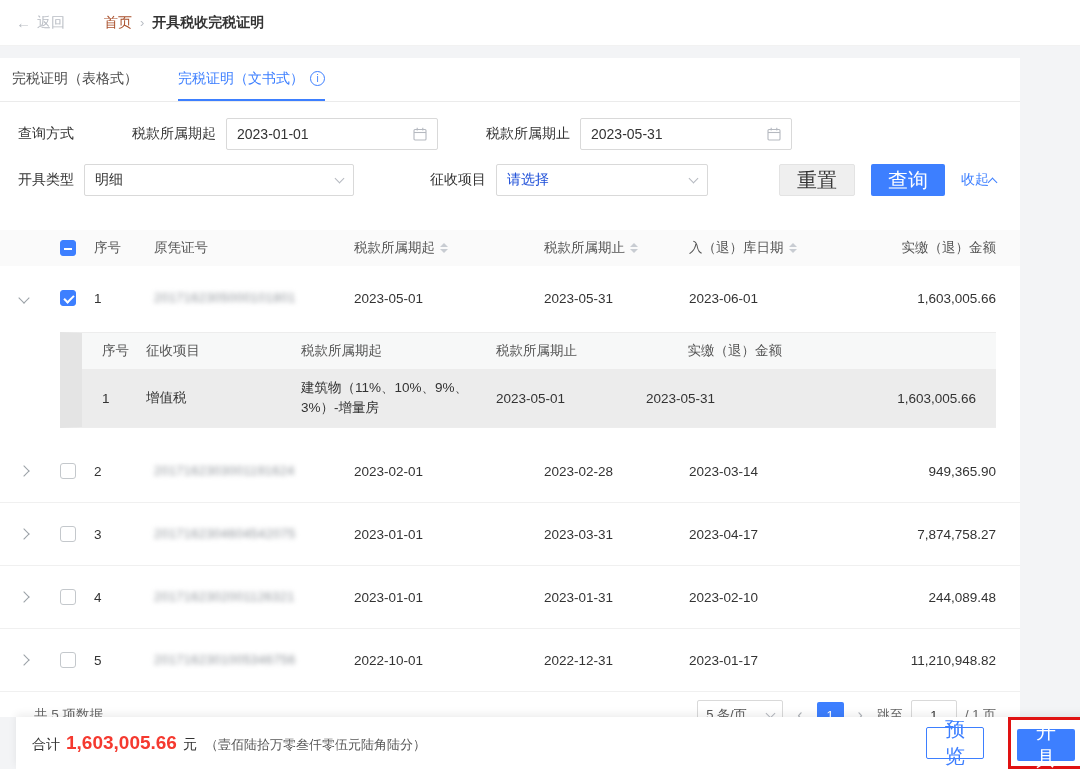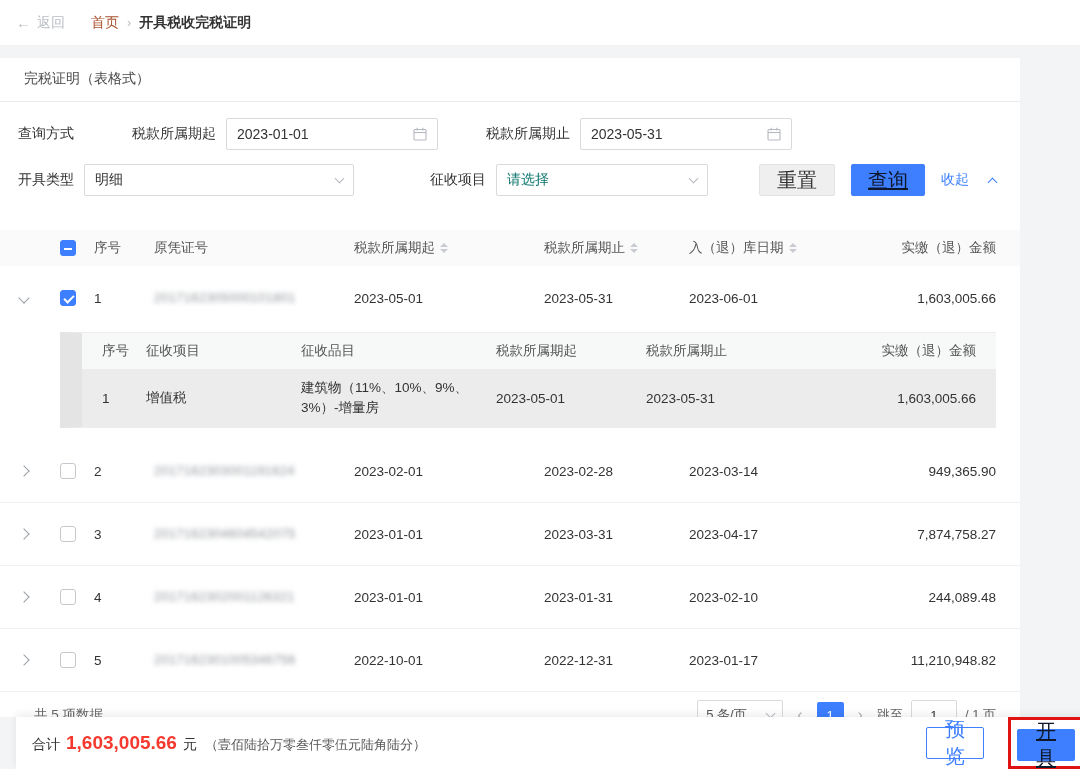--- a/index.html
+++ b/index.html
@@ -8,55 +8,55 @@
     background:#f3f4f6;
     font-family:"Liberation Sans", sans-serif;
     color:#333;
     position:relative;
     font-size:14px;
   }
   
   .topbar { background:#fff; height:46px; display:flex; align-items:center; padding:0 16px; border-bottom:1px solid #f2f2f2; }
   .back { color:#b9bdc4; display:flex; align-items:center; gap:6px; font-size:14px; cursor:default; }
   .back-arrow::before { content:"←"; font-size:15px; color:#b9bdc4; }
-  .crumbs { display:flex; align-items:center; gap:8px; margin-left:26px; font-size:14px; }
+  .crumbs { display:flex; align-items:center; gap:8px; margin-left:39px; font-size:14px; }
   .crumb-home { color:#a9502c; }
   .crumb-sep { color:#b9bdc4; font-size:13px; }
   .crumb-cur { color:#333; font-weight:bold; }
 
   
   .card { position:absolute; left:0; top:58px; width:1020px; height:659px; background:#fff; overflow:hidden; }
 
-  .tabs { display:flex; align-items:stretch; height:44px; padding:0 24px; border-bottom:1px solid #ebebeb; gap:40px; }
+  .tabs { display:flex; align-items:stretch; height:44px; padding:0 12px; border-bottom:1px solid #ebebeb; gap:40px; }
   .tab { display:flex; align-items:center; gap:6px; font-size:14px; color:#4a4a4a; border-bottom:2px solid transparent; cursor:pointer; }
   .tab.active { color:#3d7fff; border-bottom-color:#3d7fff; }
   .info-icon { width:15px; height:15px; border:1px solid #3d7fff; border-radius:50%; color:#3d7fff;
     display:inline-flex; align-items:center; justify-content:center; font-size:10px; font-style:normal; }
   .info-icon::after { content:"i"; }
 
   
   .filters { padding:16px 24px 10px 14px; }
   .frow { display:flex; align-items:center; margin-bottom:14px; }
   .flabel { text-align:right; margin-right:10px; color:#333; white-space:nowrap; }
   .w64 { width:60px; } .w95 { width:96px; }
   .control { height:32px; border:1px solid #d9d9d9; border-radius:2px; background:#fff;
     display:flex; align-items:center; justify-content:space-between; padding:0 10px; font-size:14px; color:#333; }
-  .control .ph { color:#0f766e; }
+  .control .ph { color:#1d4ed8; }
   .sel-mode { width:270px; } .sel-type { width:270px; }
   .date-ctl { width:212px; } .sel-levy { width:212px; }
   .gap { width:36px; }
   .chev { width:7px; height:7px; border-right:1.5px solid #b5b9c0; border-bottom:1.5px solid #b5b9c0;
     transform:rotate(45deg); margin-top:-3px; flex:0 0 auto; }
   .chev.up { transform:rotate(-135deg); margin-top:4px; border-color:#3d7fff; }
   .cal-icon { width:14px; height:14px; flex:0 0 auto; }
   .btns { margin-left:auto; display:flex; align-items:center; gap:16px; }
   .btn { height:32px; border-radius:2px; font-size:20px; display:inline-flex; align-items:center; justify-content:center; padding:0 17px; cursor:pointer; }
   .btn-gray { background:#efefef; color:#333; border:1px solid #e3e3e3; }
-  .btn-primary { background:#3d7fff; color:#0f172a; border:none;text-decoration:underline; }
-  .link { color:#3d7fff; display:inline-flex; align-items:center; gap:20px; cursor:pointer; }
+  .btn-primary { background:#3d7fff; color:#ffffff; border:none; }
+  .link { color:#3d7fff; display:inline-flex; align-items:center; gap:0; cursor:pointer; }
 
   
   .table { margin-top:10px; }
   .trow { display:grid; grid-template-columns:40px 34px 60px 200px 190px 145px 200px 1fr;
     align-items:center; padding:0 24px 0 20px; }
   .thead { background:#fafafa; height:36px; font-size:13.5px; color:#555; }
   .tr { height:63px; border-bottom:1px solid #f0f0f0; font-size:13.5px; color:#333; }
   .tr.first { height:64px; border-bottom:none; }
   .cell-amt { text-align:right; }
   .sort { display:inline-flex; flex-direction:column; gap:2px; margin-left:5px; vertical-align:1px; }
@@ -120,20 +120,24 @@
     <span class="crumb-sep">›</span>
     <span class="crumb-cur">开具税收完税证明</span>
   </div>
 </div>
 
 <div class="card">
 
   <div class="tabs">
     <div class="tab">
       <span>完税证明（表格式）</span>
+    </div>
+    <div class="tab active">
+      <span>完税证明（文书式）</span>
+      <i class="info-icon"></i>
     </div>
   </div>
 
   <div class="filters">
     <div class="frow">
       <span class="flabel w64">查询方式</span>
       <span class="gap"></span>
       <span class="flabel w95">税款所属期起</span>
       <div class="control date-ctl">
         <span>2023-01-01</span>
@@ -218,21 +222,20 @@
       <span>2023-05-01</span>
       <span>2023-05-31</span>
       <span>2023-06-01</span>
       <span class="cell-amt">1,603,005.66</span>
     </div>
 
     <div class="subwrap">
       <div class="subrow subhead">
         <span style="padding-left:16px">序号</span>
         <span>征收项目</span>
-        <span>征收品目</span>
         <span>税款所属期起</span>
         <span>税款所属期止</span>
         <span class="sub-amt">实缴（退）金额</span>
       </div>
       <div class="subrow subtr">
         <span style="padding-left:16px">1</span>
         <span>增值税</span>
         <span class="wrap2">建筑物（11%、10%、9%、3%）-增量房</span>
         <span>2023-05-01</span>
         <span>2023-05-31</span>

